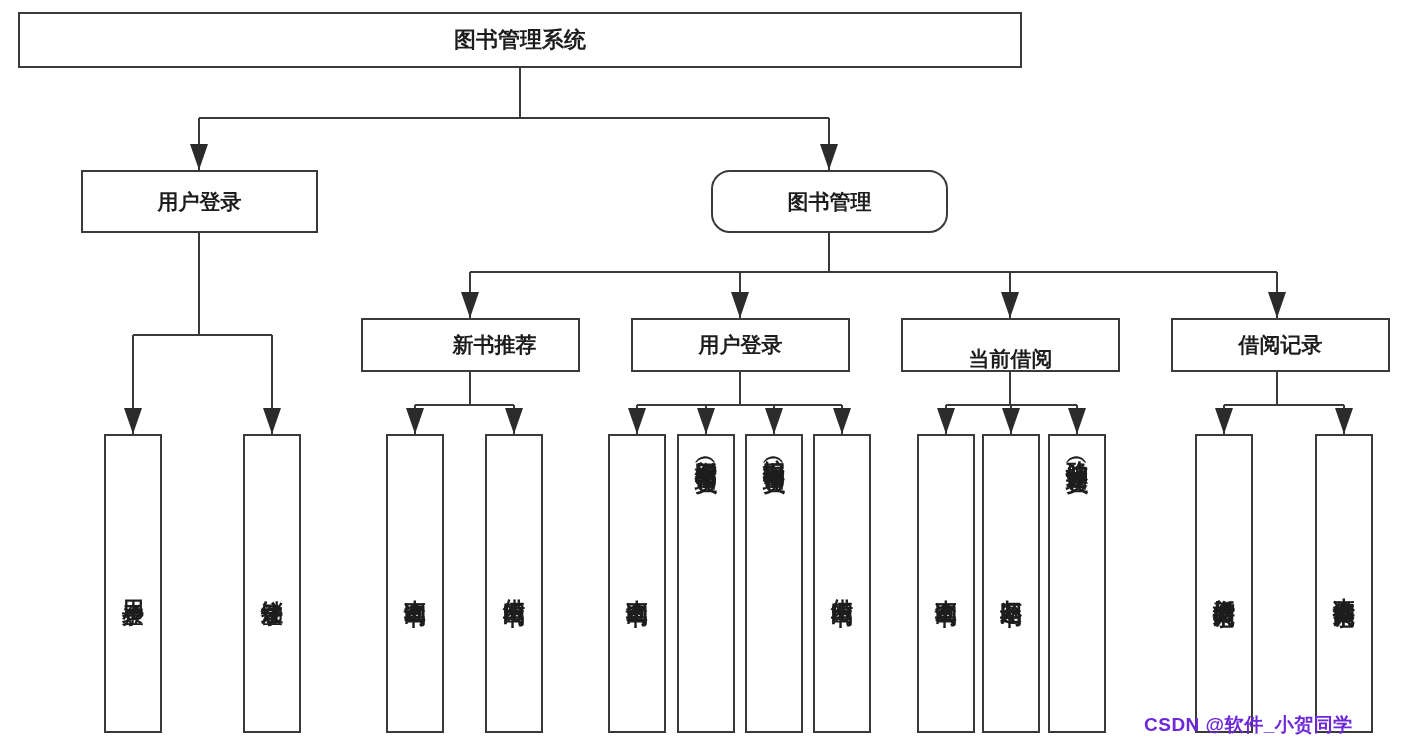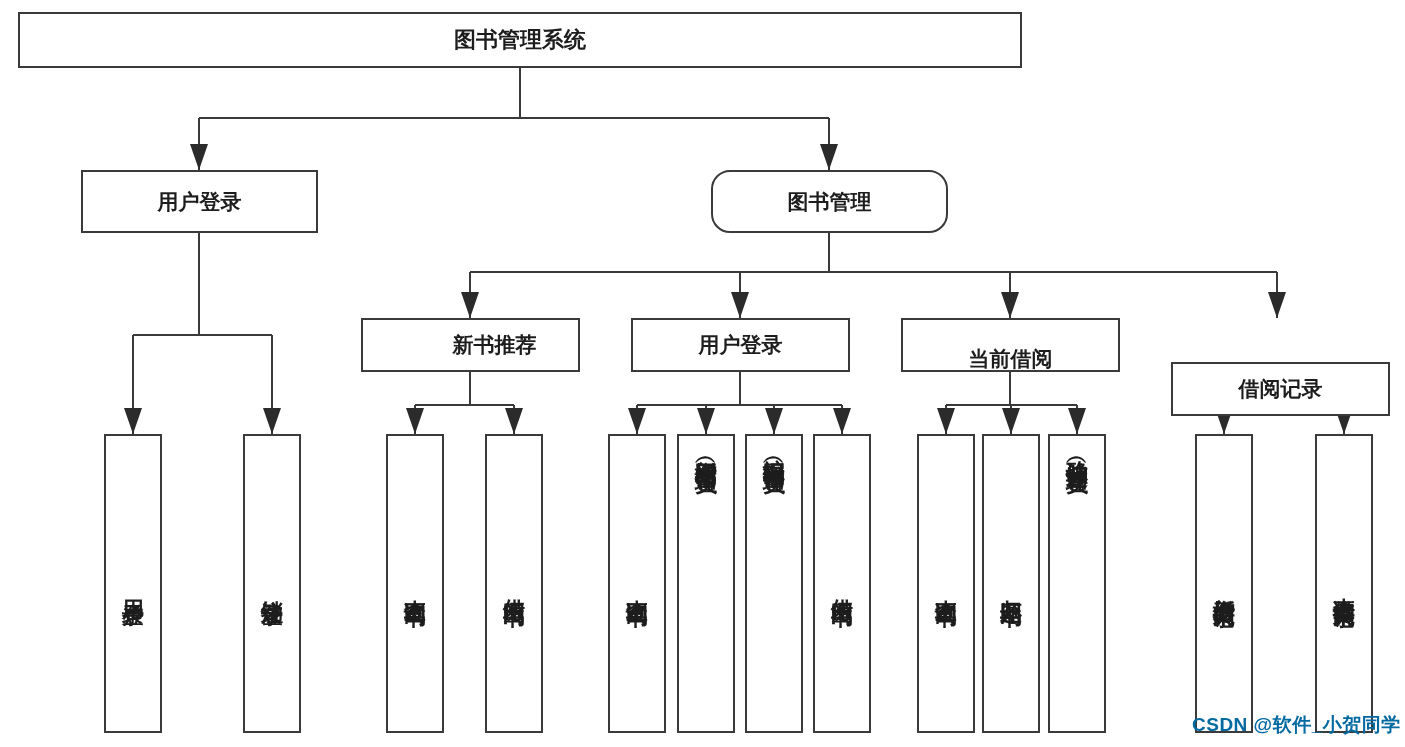--- a/index.html
+++ b/index.html
@@ -139,21 +139,21 @@
       </div>
       <div class="node horiz" style="left: 361px; top: 318px; width: 219px; height: 54px; border-color: rgb(58, 58, 58);">
         <span class="node-label" style="color: rgb(29, 29, 29); margin-left: 48px;">新书推荐</span>
       </div>
       <div class="node horiz" style="left: 631px; top: 318px; width: 219px; height: 54px; border-color: rgb(58, 58, 58);">
         <span class="node-label" style="color: rgb(29, 29, 29);">用户登录</span>
       </div>
       <div class="node horiz" style="left: 901px; top: 318px; width: 219px; height: 54px; border-color: rgb(58, 58, 58); align-items: flex-end;">
         <span class="node-label" style="color: rgb(29, 29, 29);">当前借阅</span>
       </div>
-      <div class="node horiz" style="left: 1171px; top: 318px; width: 219px; height: 54px; border-color: rgb(58, 58, 58); margin-top: 44px;">
+      <div class="node horiz" style="left: 1171px; top: 318px; width: 219px; height: 54px; border-color: rgb(58, 58, 58);">
         <span class="node-label" style="color: rgb(29, 29, 29);">借阅记录</span>
       </div>
       <div class="node vert" style="left: 104px; top: 434px; width: 58px; height: 299px; border-color: rgb(58, 58, 58);">
         <span class="node-label" style="color: rgb(29, 29, 29);">用户登录</span>
       </div>
       <div class="node vert" style="left: 243px; top: 434px; width: 58px; height: 299px; border-color: rgb(58, 58, 58);">
         <span class="node-label" style="color: rgb(29, 29, 29);">注销登录</span>
       </div>
       <div class="node vert" style="left: 386px; top: 434px; width: 58px; height: 299px; border-color: rgb(58, 58, 58);">
         <span class="node-label" style="color: rgb(29, 29, 29);">查询图书</span>
@@ -182,14 +182,14 @@
       <div class="node vert top" style="left: 1048px; top: 434px; width: 58px; height: 299px; border-color: rgb(58, 58, 58);">
         <span class="node-label" style="color: rgb(29, 29, 29);">确认归还（管理员）</span>
       </div>
       <div class="node vert" style="left: 1195px; top: 434px; width: 58px; height: 299px; border-color: rgb(58, 58, 58);">
         <span class="node-label" style="color: rgb(29, 29, 29);">新增借阅记录</span>
       </div>
       <div class="node vert" style="left: 1315px; top: 434px; width: 58px; height: 299px; border-color: rgb(58, 58, 58);">
         <span class="node-label" style="color: rgb(29, 29, 29);">查询借阅记录</span>
       </div>
     </div>
-  <div class="watermark" style="left: 1192px; top: 712px; color: #0369a1;">CSDN @软件_小贺同学</div>
+  <div class="watermark" style="left: 1144px; top: 712px; color: #6d28d9;">CSDN @软件_小贺同学</div>
 </div>
 
 </body></html>

